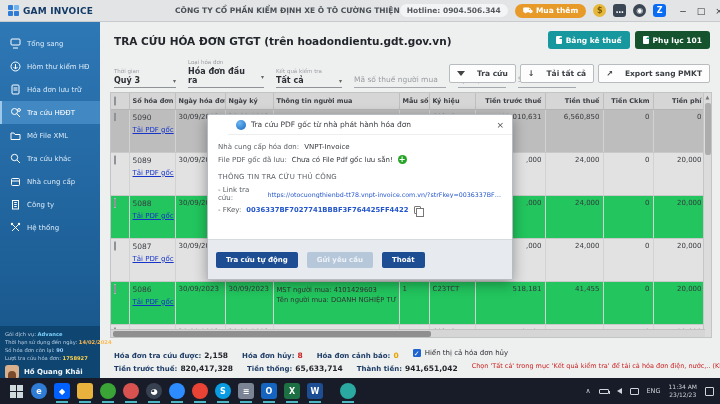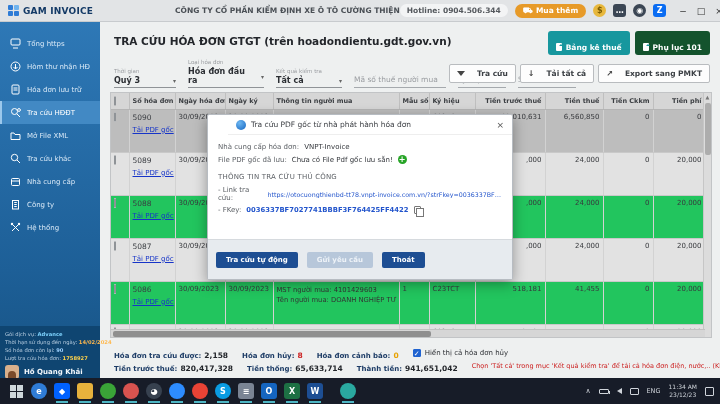--- a/index.html
+++ b/index.html
@@ -42,21 +42,21 @@
   .sb-line .v-cnt  { color:#ffd24a; font-weight:bold; }
   .user-row { display:flex; align-items:center; gap:5px; margin-top:3px; }
   .avatar { width:14px; height:14px; border-radius:3px; background:#d8b08c; display:flex; align-items:flex-end; justify-content:center; overflow:hidden; }
   .avatar i { display:block; width:8px; height:8px; background:#7a4a2a; border-radius:50% 50% 0 0; }
   .user-name { color:#f2f7fb; font-size:7px; font-weight:bold; white-space:nowrap; }
 
   
   .main { position:absolute; left:100px; top:22px; width:620px; height:356px; background:#eef0f0; }
   .page-title { position:absolute; left:14px; top:13px; font-size:10.5px; font-weight:bold; color:#23262b; white-space:nowrap; }
   .title-btns { position:absolute; right:10px; top:9px; display:flex; gap:5px; }
-  .pill-btn { height:18px; border-radius:3px; color:#fff; font-size:7.5px; font-weight:bold; display:flex; gap:4px; padding:12px 8px; cursor:pointer; white-space:nowrap; }
+  .pill-btn { height:18px; border-radius:3px; color:#fff; font-size:7.5px; font-weight:bold; display:flex; align-items:center; gap:4px; padding:0 8px; cursor:pointer; white-space:nowrap; }
   .pill-teal { background:#17979e; }
   .pill-orange { background:#14532d; }
   .doc-glyph { display:inline-block; width:6px; height:8px; background:#fff; border-radius:1px; position:relative; }
   .doc-glyph:after { content:""; position:absolute; right:-1px; top:-1px; border:2px solid transparent; border-bottom-color:#17979e; }
 
   .filters { position:absolute; left:14px; top:36px; width:596px; height:30px; display:flex; align-items:flex-end; gap:12px; }
   .f-group { display:flex; flex-direction:column; }
   .f-label { font-size:5.5px; color:#9a9da1; margin-bottom:2px; white-space:nowrap; }
   .f-select { border-bottom:1px solid #8f9397; font-size:8px; font-weight:bold; color:#2b2e33; display:flex; justify-content:space-between; align-items:center; padding-bottom:2px; cursor:pointer; }
   .f-caret { font-size:6px; color:#666; margin-left:6px; }
@@ -173,31 +173,31 @@
 
   <aside class="sidebar">
     <div class="side-items" id="side-items">
         <div class="side-item">
           <span class="side-ico">
             <svg viewBox="0 0 11 11">
               <rect x="1" y="1" width="9" height="6" rx="1" fill="none" stroke="#fff"></rect>
               <line x1="3" y1="10" x2="8" y2="10" stroke="#fff"></line>
             </svg>
           </span>
-          <span>Tổng https</span>
+          <span>Tổng sang</span>
         </div>
         <div class="side-item">
           <span class="side-ico">
             <svg viewBox="0 0 11 11">
               <circle cx="5.5" cy="5.5" r="4.5" fill="none" stroke="#fff"></circle>
               <line x1="5.5" y1="3" x2="5.5" y2="8" stroke="#fff"></line>
               <polyline points="3.5,6 5.5,8 7.5,6" fill="none" stroke="#fff"></polyline>
             </svg>
           </span>
-          <span>Hòm thư nhận HĐ</span>
+          <span>Hòm thư kiểm HĐ</span>
         </div>
         <div class="side-item">
           <span class="side-ico">
             <svg viewBox="0 0 11 11">
               <rect x="2" y="1" width="7" height="9" rx="1" fill="none" stroke="#fff"></rect>
               <line x1="3.5" y1="4" x2="7.5" y2="4" stroke="#fff"></line>
               <line x1="3.5" y1="6" x2="7.5" y2="6" stroke="#fff"></line>
             </svg>
           </span>
           <span>Hóa đơn lưu trữ</span>

